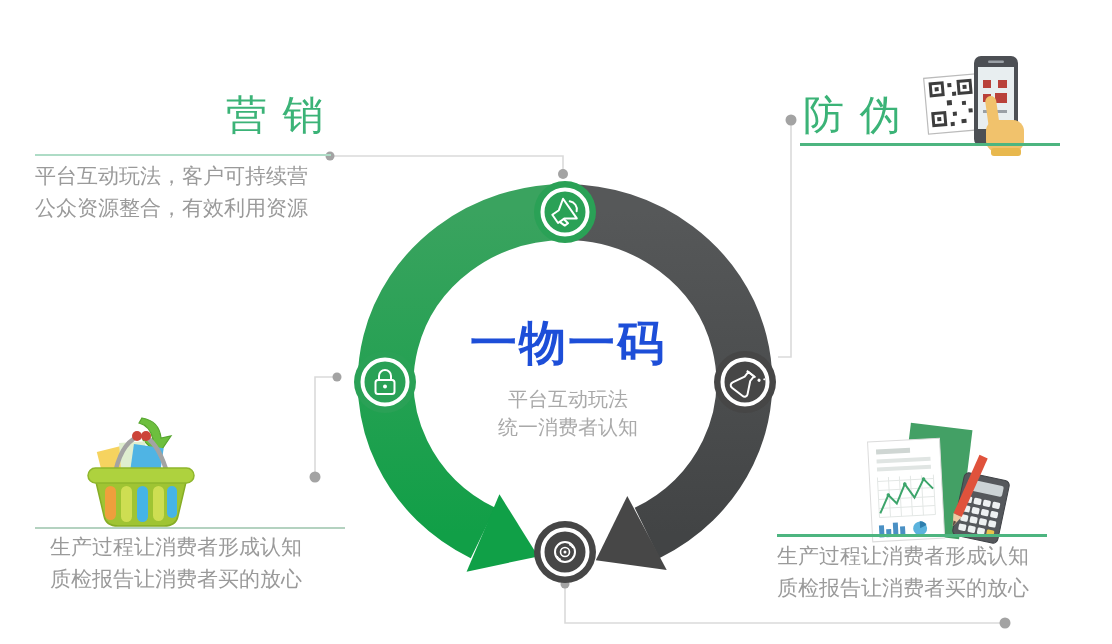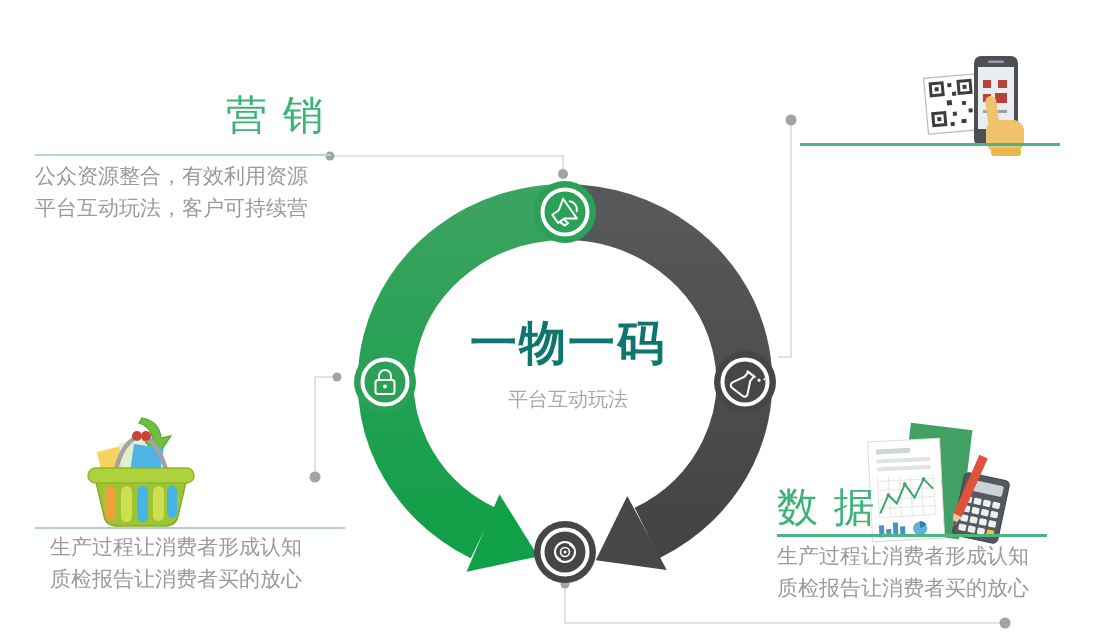--- a/index.html
+++ b/index.html
@@ -10,21 +10,21 @@
   .art { position:absolute; left:0; top:0; width:1112px; height:644px; }
   .abs { position:absolute; white-space:nowrap; }
   .sec-title { font-size:41px; color:#3bb377; letter-spacing:2px; }
   .sec-desc { font-size:21px; color:#9a9a9a; line-height:32px; }
   .underline { position:absolute; height:2px; }
   .u-light { background:#aedcc6; }
   .u-strong { background:#4db580; height:3px; }
   .u-trace { background:#b4d2c0; }
   .center-title {
     left:418px; top:312px; width:300px; text-align:center;
-    font-size:47px; font-weight:bold; color:#0f766e; letter-spacing:2px;
+    font-size:47px; font-weight:bold; color:#1d4ed8; letter-spacing:2px;
   }
   .center-sub {
     left:418px; top:385px; width:300px; text-align:center;
     font-size:20px; color:#a9a9a9; line-height:28px;
   }
 </style>
 </head>
 <body>
 
 <div class="canvas">
@@ -224,37 +224,38 @@
         <rect x="96" y="28" width="9" height="64" fill="#e0523c"></rect>
         <polygon points="96,92 105,92 100.5,104" fill="#f0cba2"></polygon>
         <polygon points="99,98.5 102,98.5 100.5,104" fill="#5b4a3f"></polygon>
       </g>
     </g>
   </svg>
 
   <div class="abs sec-title" style="left:226px; top:88px;">营 销</div>
   <div class="underline u-light" style="left:35px; top:154px; width:296px;"></div>
   <div class="abs sec-desc" style="left:35px; top:160px;">
+    <div>平台互动玩法，客户可持续营</div>
     <div>公众资源整合，有效利用资源</div>
-    <div>平台互动玩法，客户可持续营</div>
-  </div>
-
+  </div>
+
+  <div class="abs sec-title" style="left:803px; top:88px;">防 伪</div>
   <div class="underline u-strong" style="left:800px; top:143px; width:300px;"></div>
 
   <div class="underline u-trace" style="left:35px; top:527px; width:310px;"></div>
   <div class="abs sec-desc" style="left:50px; top:531px;">
     <div>生产过程让消费者形成认知</div>
     <div>质检报告让消费者买的放心</div>
   </div>
 
-  <div class="abs sec-title" style="left:777px; top:480px;">数 据</div>
   <div class="underline u-strong" style="left:777px; top:534px; width:270px;"></div>
   <div class="abs sec-desc" style="left:777px; top:540px;">
     <div>生产过程让消费者形成认知</div>
     <div>质检报告让消费者买的放心</div>
   </div>
 
   <div class="abs center-title">一物一码</div>
   <div class="abs center-sub">
     <div>平台互动玩法</div>
+    <div>统一消费者认知</div>
   </div>
 
 </div>
 
 </body></html>

